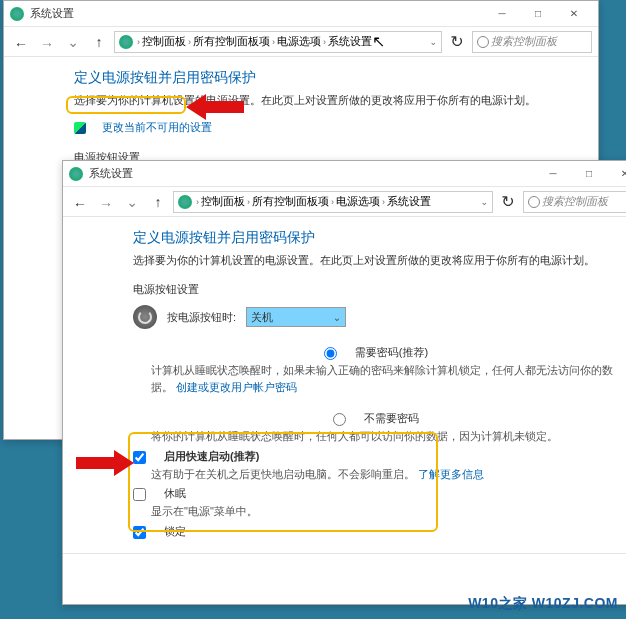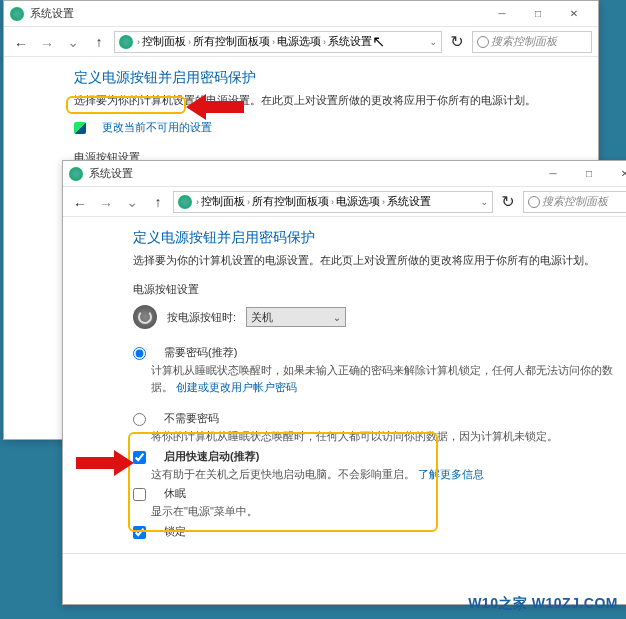--- a/index.html
+++ b/index.html
@@ -30,24 +30,24 @@
 .page-sub { font-size: 11px; color: #333; margin-bottom: 12px; }
 .shield-link { display: inline-flex; align-items: center; gap: 16px; color: #0063b1; font-size: 11px; }
 .shield-link .shield { width: 12px; height: 12px; background: linear-gradient(135deg, #1e6 50%, #058 50%); border-radius: 2px; }
 .section-h { font-size: 11px; color: #333; margin: 14px 0 8px; }
 .sub { color: #555; font-size: 11px; margin: 2px 6px 2px 18px; line-height: 1.5; }
 .link { color: #0063b1; }
 
 .power-row { display: flex; align-items: center; gap: 10px; margin: 6px 0; }
 .power-icon { width: 24px; height: 24px; border-radius: 50%; background: radial-gradient(circle at 50% 50%, #888 0%, #555 80%); display: flex; align-items: center; justify-content: center; }
 .power-icon::after { content: ""; width: 10px; height: 10px; border: 2px solid #ddd; border-radius: 50%; border-top-color: transparent; }
-.dropdown { border: 1px solid #999; height: 20px; width: 100px; font-size: 11px; padding: 0 4px; background: #e5e5e5; display: flex; align-items: center; justify-content: space-between; }
+.dropdown { border: 1px solid #999; height: 20px; width: 100px; font-size: 11px; padding: 0 4px; background: #7dd3fc; display: flex; align-items: center; justify-content: space-between; }
 .dropdown::after { content: "⌄"; font-size: 10px; color: #555; }
 
-.radio-row { display: flex; align-items: flex-start; gap: 18px; margin: 16px 0 2px 0; }
+.radio-row { display: flex; align-items: flex-start; gap: 18px; margin: 16px 0 2px 0; justify-content: center; }
 .radio-row input[type=radio] { margin-top: 2px; }
 .check-row { display: flex; align-items: flex-start; gap: 18px; margin: 4px 0 2px 0; }
 .check-row input[type=checkbox] { margin-top: 2px; }
 
 .btn-bar { display: flex; justify-content: flex-end; gap: 6px; padding: 6px 12px; border-top: 1px solid #e5e5e5; }
 
 
 .hl1 { position: absolute; border: 2px solid #f5b800; border-radius: 6px; }
 .hl-link { left: 66px; top: 96px; width: 120px; height: 18px; }
 .hl-shutdown { left: 128px; top: 432px; width: 310px; height: 100px; }

